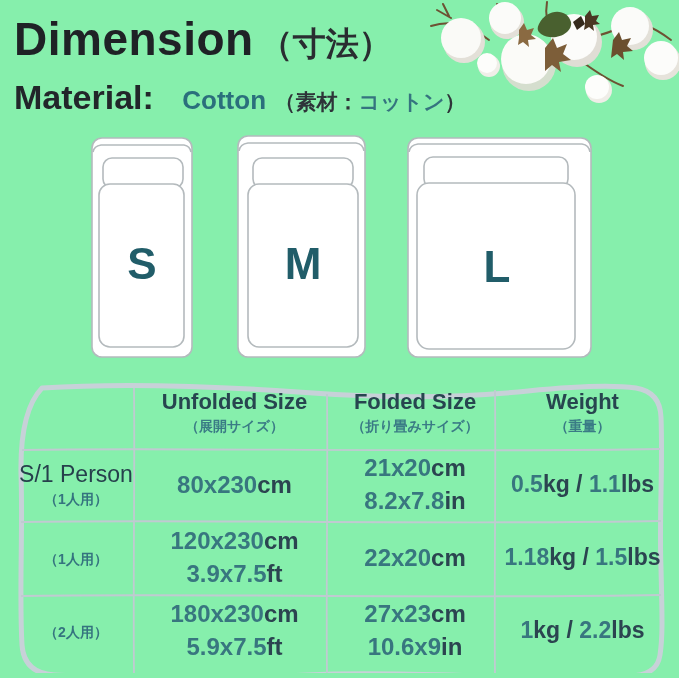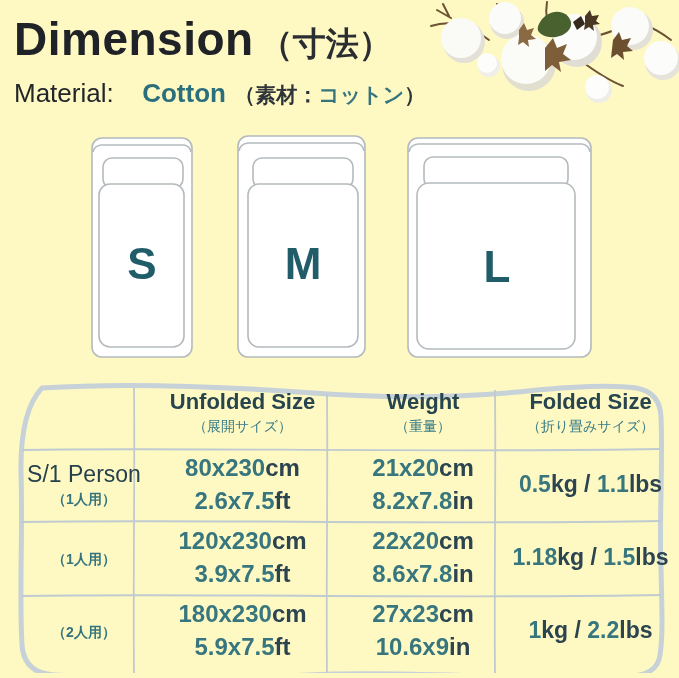--- a/index.html
+++ b/index.html
@@ -1,45 +1,45 @@
 <!DOCTYPE html>
 <html><head>
 <meta charset="utf-8">
 <style>
   html,body{margin:0;padding:0;background:#ffffff;}
   .canvas{
-    position:relative;width:679px;height:678px;background:#fef9c3;overflow:hidden;
+    position:relative;width:679px;height:678px;background:#86efac;overflow:hidden;
     font-family:"Liberation Sans","DejaVu Sans",sans-serif;
     -webkit-font-smoothing:antialiased;
   }
   
   .title-row{position:absolute;left:14px;top:12px;white-space:nowrap;}
   .title-en{font-size:46px;font-weight:800;color:#1f2226;letter-spacing:.5px;}
   .title-jp{font-size:33px;font-weight:700;color:#2a2d31;margin-left:6px;}
   .material-row{position:absolute;left:14px;top:78px;white-space:nowrap;}
-  .material-label{font-size:26px;font-weight:400;color:#22262a;}
+  .material-label{font-size:34px;font-weight:700;color:#22262a;}
   .material-value{font-size:26px;font-weight:800;color:#2b6f7c;margin-left:24px;}
   .material-jp{font-size:21px;font-weight:600;color:#2e3439;margin-left:4px;text-align:right;}
   .material-jp .jp-teal{color:#35747f;}
   
   .cotton{position:absolute;right:0;top:0;width:252px;height:132px;}
   
   .diagrams{position:absolute;left:0;top:130px;width:679px;height:240px;}
   .size-letter{font-family:"Liberation Sans","DejaVu Sans",sans-serif;font-size:44px;font-weight:700;fill:#215d69;}
   
   .size-table{position:absolute;left:8px;top:373px;width:660px;height:300px;}
   .size-table svg{position:absolute;left:0;top:0;}
   .cells{
-    position:absolute;left:14px;top:3px;width:652px;height:292px;
+    position:absolute;left:6px;top:3px;width:652px;height:292px;
     display:grid;grid-template-columns:124px 193px 168px 167px;
     grid-template-rows:73px 72px 74px 71px;
   }
   .cell{display:flex;flex-direction:column;align-items:center;justify-content:center;text-align:center;line-height:1.12;}
   .hdr-en{font-size:22px;font-weight:700;color:#27454f;}
-  .hdr-jp{font-size:14px;font-weight:400;color:#3a7b85;margin-top:5px;}
+  .hdr-jp{font-size:14px;font-weight:700;color:#3a7b85;margin-top:5px;}
   .row-label{font-size:23px;font-weight:400;color:#26404c;}
   .row-jp{font-size:14px;font-weight:600;color:#35747f;margin-top:4px;}
   .val-line{font-size:24px;font-weight:700;margin:3px 4px;}
   .num{color:#38767f;}
   .unit{color:#2b4450;}
   .weight-line{font-size:23px;font-weight:700;}
 </style>
 </head>
 <body>
 
@@ -153,54 +153,52 @@
     </svg>
 
     <div class="cells">
 
       <div class="cell"></div>
       <div class="cell">
         <div class="hdr-en">Unfolded Size</div>
         <div class="hdr-jp">（展開サイズ）</div>
       </div>
       <div class="cell">
+        <div class="hdr-en">Folded Size</div>
+        <div class="hdr-jp">（折り畳みサイズ）</div>
+      </div>
+      <div class="cell">
         <div class="hdr-en">Weight</div>
         <div class="hdr-jp">（重量）</div>
       </div>
-      <div class="cell">
-        <div class="hdr-en">Folded Size</div>
-        <div class="hdr-jp">（折り畳みサイズ）</div>
-      </div>
 
       <div class="cell">
         <div class="row-label">S/1 Person</div>
         <div class="row-jp">（1人用）</div>
       </div>
       <div class="cell">
         <div class="val-line"><span class="num">80x230</span><span class="unit">cm</span></div>
-        <div class="val-line"><span class="num">2.6x7.5</span><span class="unit">ft</span></div>
       </div>
       <div class="cell">
         <div class="val-line"><span class="num">21x20</span><span class="unit">cm</span></div>
         <div class="val-line"><span class="num">8.2x7.8</span><span class="unit">in</span></div>
       </div>
       <div class="cell">
         <div class="weight-line"><span class="num">0.5</span><span class="unit">kg / </span><span class="num">1.1</span><span class="unit">lbs</span></div>
       </div>
 
       <div class="cell">
         <div class="row-jp">（1人用）</div>
       </div>
       <div class="cell">
         <div class="val-line"><span class="num">120x230</span><span class="unit">cm</span></div>
         <div class="val-line"><span class="num">3.9x7.5</span><span class="unit">ft</span></div>
       </div>
       <div class="cell">
         <div class="val-line"><span class="num">22x20</span><span class="unit">cm</span></div>
-        <div class="val-line"><span class="num">8.6x7.8</span><span class="unit">in</span></div>
       </div>
       <div class="cell">
         <div class="weight-line"><span class="num">1.18</span><span class="unit">kg / </span><span class="num">1.5</span><span class="unit">lbs</span></div>
       </div>
 
       <div class="cell">
         <div class="row-jp">（2人用）</div>
       </div>
       <div class="cell">
         <div class="val-line"><span class="num">180x230</span><span class="unit">cm</span></div>

